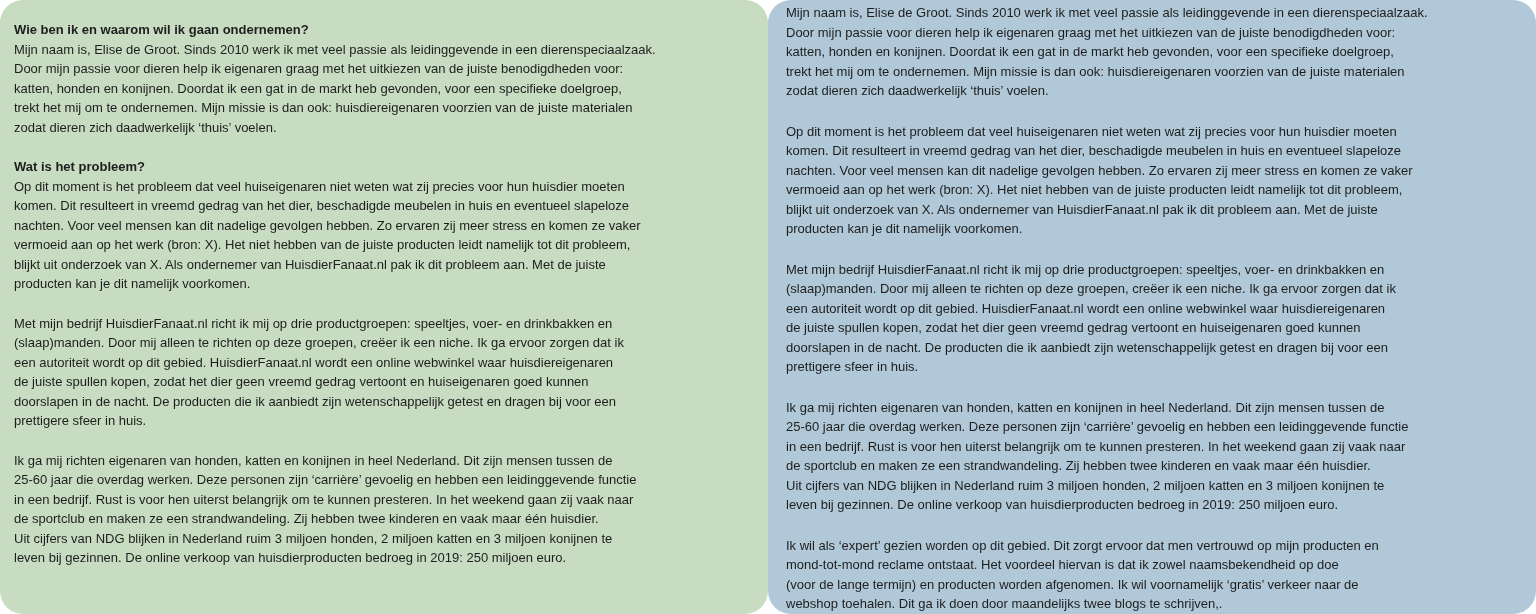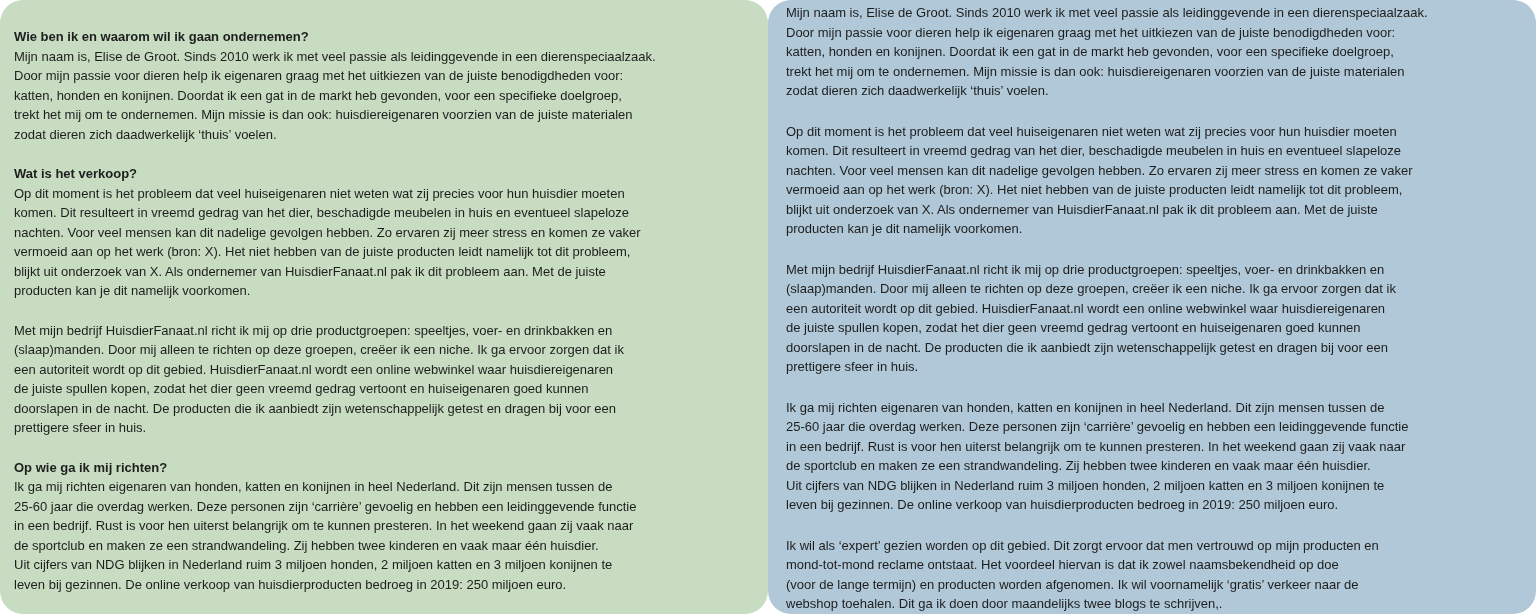--- a/index.html
+++ b/index.html
@@ -16,21 +16,21 @@
     height: 614px;
   }
   .panel {
     box-sizing: border-box;
     width: 768px;
     height: 614px;
     overflow: hidden;
     border-radius: 23px;
   }
   .panel-left {
-    padding: 27px 8px 0 14px;
+    padding: 20px 8px 0 14px;
   }
   .panel-right {
     padding: 3px 12px 0 18px;
   }
   .section-heading {
     margin: 0;
     font-size: 13px;
     line-height: 19.5px;
     font-weight: bold;
   }
@@ -55,38 +55,37 @@
   <div class="panel panel-left" style="background: rgb(199, 220, 193); color: rgb(30, 30, 30);">
     <div class="doc-section">
       <h2 class="section-heading">Wie ben ik en waarom wil ik gaan ondernemen?</h2>
       <p class="body-text">Mijn naam is, Elise de Groot. Sinds 2010 werk ik met veel passie als leidinggevende in een dierenspeciaalzaak.
 Door mijn passie voor dieren help ik eigenaren graag met het uitkiezen van de juiste benodigdheden voor:
 katten, honden en konijnen. Doordat ik een gat in de markt heb gevonden, voor een specifieke doelgroep,
 trekt het mij om te ondernemen. Mijn missie is dan ook: huisdiereigenaren voorzien van de juiste materialen
 zodat dieren zich daadwerkelijk ‘thuis’ voelen.</p>
     </div>
     <div class="doc-section">
-      <h2 class="section-heading">Wat is het verkoop?</h2>
+      <h2 class="section-heading">Wat is het probleem?</h2>
       <p class="body-text">Op dit moment is het probleem dat veel huiseigenaren niet weten wat zij precies voor hun huisdier moeten
 komen. Dit resulteert in vreemd gedrag van het dier, beschadigde meubelen in huis en eventueel slapeloze
 nachten. Voor veel mensen kan dit nadelige gevolgen hebben. Zo ervaren zij meer stress en komen ze vaker
 vermoeid aan op het werk (bron: X). Het niet hebben van de juiste producten leidt namelijk tot dit probleem,
 blijkt uit onderzoek van X. Als ondernemer van HuisdierFanaat.nl pak ik dit probleem aan. Met de juiste
 producten kan je dit namelijk voorkomen.</p>
     </div>
     <div class="doc-section">
       <p class="body-text">Met mijn bedrijf HuisdierFanaat.nl richt ik mij op drie productgroepen: speeltjes, voer- en drinkbakken en
 (slaap)manden. Door mij alleen te richten op deze groepen, creëer ik een niche. Ik ga ervoor zorgen dat ik
 een autoriteit wordt op dit gebied. HuisdierFanaat.nl wordt een online webwinkel waar huisdiereigenaren
 de juiste spullen kopen, zodat het dier geen vreemd gedrag vertoont en huiseigenaren goed kunnen
 doorslapen in de nacht. De producten die ik aanbiedt zijn wetenschappelijk getest en dragen bij voor een
 prettigere sfeer in huis.</p>
     </div>
     <div class="doc-section">
-      <h2 class="section-heading">Op wie ga ik mij richten?</h2>
       <p class="body-text">Ik ga mij richten eigenaren van honden, katten en konijnen in heel Nederland. Dit zijn mensen tussen de
 25-60 jaar die overdag werken. Deze personen zijn ‘carrière’ gevoelig en hebben een leidinggevende functie
 in een bedrijf. Rust is voor hen uiterst belangrijk om te kunnen presteren. In het weekend gaan zij vaak naar
 de sportclub en maken ze een strandwandeling. Zij hebben twee kinderen en vaak maar één huisdier.
 Uit cijfers van NDG blijken in Nederland ruim 3 miljoen honden, 2 miljoen katten en 3 miljoen konijnen te
 leven bij gezinnen. De online verkoop van huisdierproducten bedroeg in 2019: 250 miljoen euro.</p>
     </div>
   </div>
 
   <div class="panel panel-right" style="background: rgb(176, 200, 215); color: rgb(30, 30, 30);">

